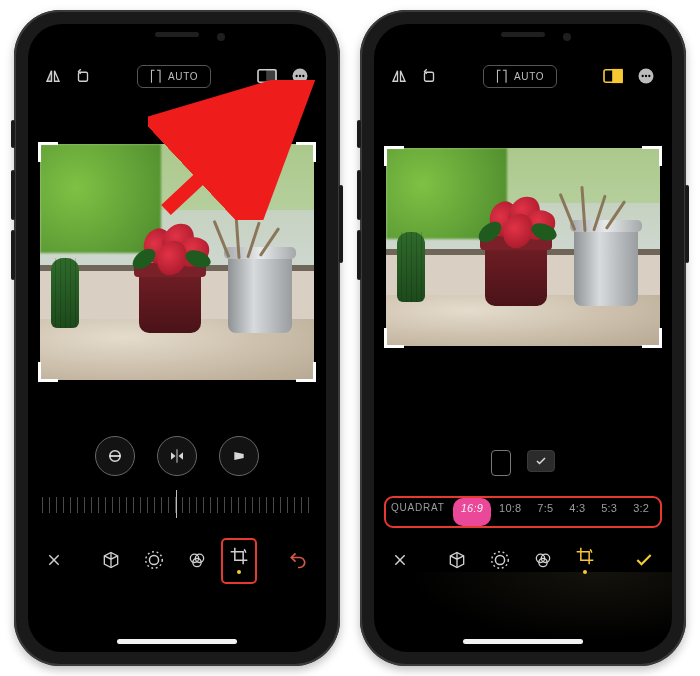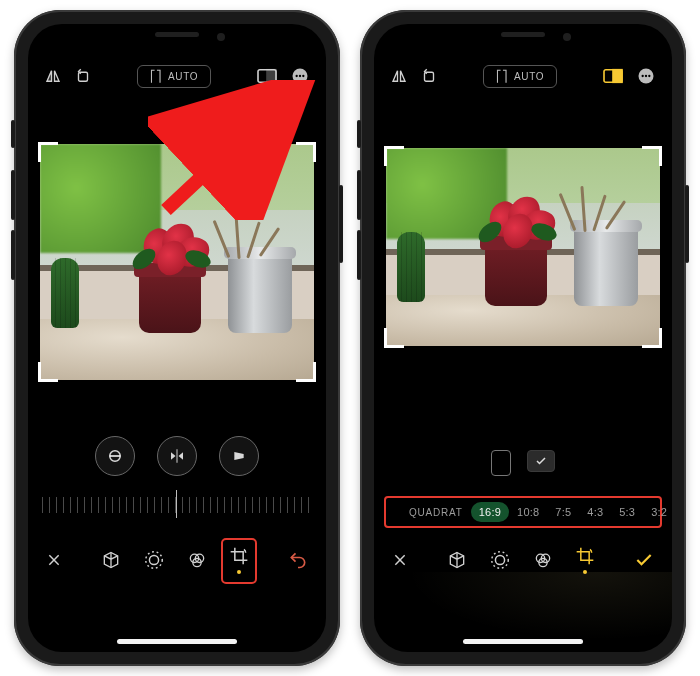--- a/index.html
+++ b/index.html
@@ -124,26 +124,26 @@
   }
 
   
   .aspect-mode{
     position:absolute;left:0;right:0;bottom:176px;display:flex;justify-content:center;gap:16px;
   }
   .aspect-mode .chip{width:28px;height:22px;border:1.5px solid #777;border-radius:4px;background:transparent;}
   .aspect-mode .chip.sel{border-color:#3a3a3a;background:#2b2b2b;color:#fff;display:flex;align-items:center;justify-content:center;}
   .aspect-row{
     position:absolute;left:10px;right:10px;bottom:124px;height:32px;
-    border:2px solid #e43a2f;border-radius:4px;
-    display:flex;align-items:center;gap:0;padding:0 18px;
+    border:2px solid #e43a2f;border-radius:9px;
+    display:flex;gap:0;padding:0 0;
   }
   .aspect-row .opt{flex: 0 0 auto; color:#9c9c9c;font-size:11px;padding:4px 8px;border-radius:10px;letter-spacing:.02em;}
   .aspect-row .opt.quad{font-size:10px;letter-spacing:.08em;padding-left:5px;padding-right:8px;}
-  .aspect-row .opt.sel{background:#14532d;color:#f1f1f1;}
+  .aspect-row .opt.sel{background:#ec4899;color:#f1f1f1;font-style:italic;}
 
   
   .tools{
     position:absolute;left:0;right:0;bottom:72px;height:40px;
     display:flex;align-items:center;padding:0 18px;gap:22px;justify-content:space-between;
   }
   .tools .group{display:flex;align-items:center;gap:22px;}
   .tool-slot{position:relative;display:flex;flex-direction:column;align-items:center;}
   .tool-dot{width:4px;height:4px;border-radius:50%;background:#f7c933;margin-top:4px;}
   .red-box{position:absolute;inset:-8px -8px -10px -8px;border:2px solid #e43a2f;border-radius:5px;}

